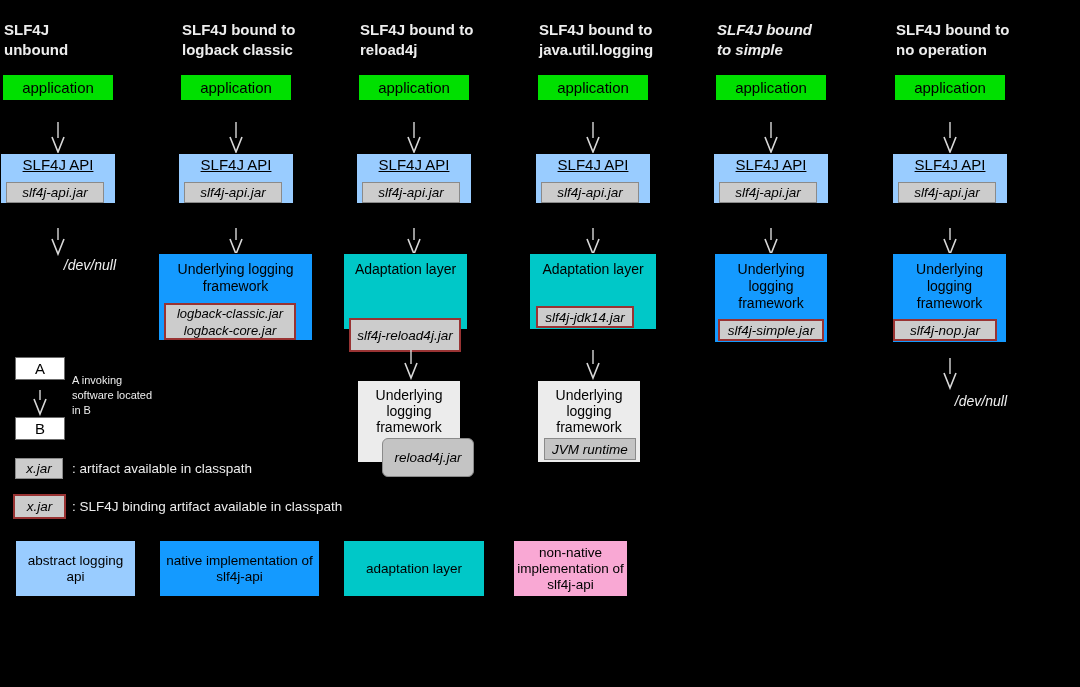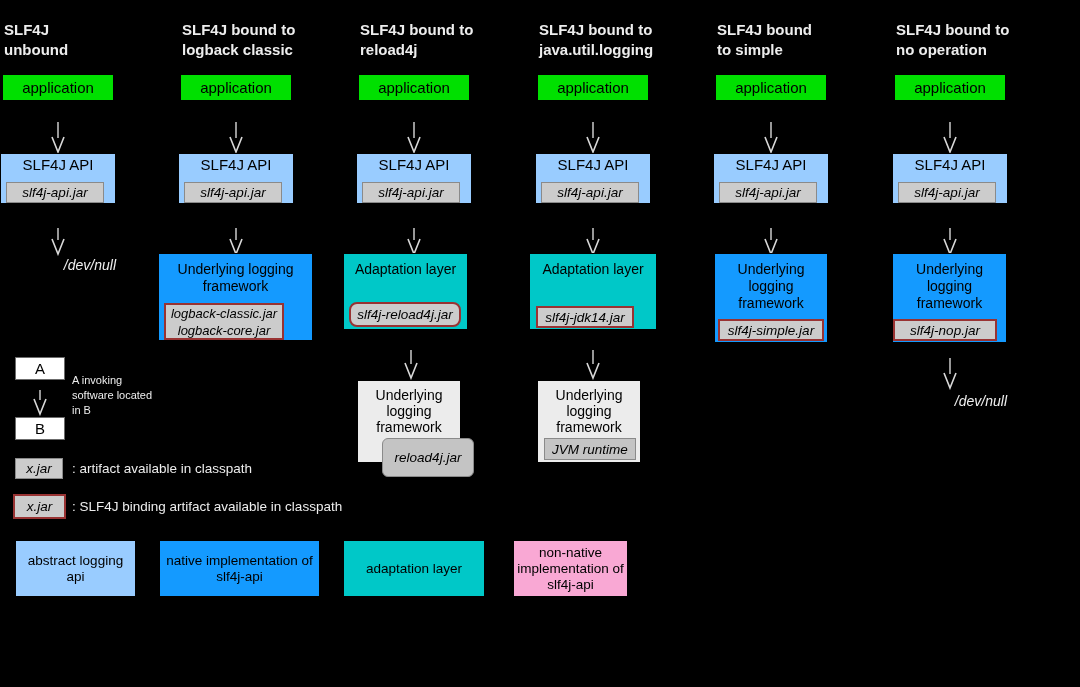--- a/index.html
+++ b/index.html
@@ -4,21 +4,21 @@
 <style>
   html,body{margin:0;padding:0;background:#000;}
   #stage{position:relative;width:1080px;height:687px;background:#000;overflow:hidden;
          font-family:"Liberation Sans",sans-serif;}
   .abs{position:absolute;}
   .col-title{color:#ededed;font-weight:bold;font-size:15px;line-height:20px;white-space:nowrap;}
   .box{position:absolute;border:1px solid #000;box-sizing:border-box;color:#000;
        display:flex;align-items:center;justify-content:center;text-align:center;}
   .app{background:#00e000;font-size:15px;}
   .api{background:#99ccff;display:block;}
-  .api-label{height:21px;display:flex;align-items:center;justify-content:center;font-size:15px;}
+  .api-label{height:21px;display:flex;align-items:center;justify-content:center;font-size:15px;text-decoration:underline;}
   .fw-blue{background:#149aff;display:block;font-size:14px;line-height:17px;}
   .adapt{background:#00c8c8;display:block;font-size:14px;line-height:17px;}
   .fw-gray{background:#ececec;display:block;font-size:14px;line-height:16px;border-color:#000;}
   .box-label{padding-top:7px;text-align:center;}
   .jar{position:absolute;background:#cccccc;border:1px solid #8a8a8a;box-sizing:border-box;
        font-style:italic;font-size:13.5px;display:flex;flex-direction:column;
        align-items:center;justify-content:center;text-align:center;color:#000;line-height:17px;}
   .jar-binding{border:2px solid #993333;}
   .jar-darker{background:#c4c4c4;}
   .sink{color:#f0f0f0;font-style:italic;font-size:14px;text-align:right;}
@@ -72,21 +72,21 @@
   <div class="box api" style="left:178px;top:153px;width:116px;height:51px;">
     <div class="api-label">SLF4J API</div>
     <div class="jar" style="left:5px;top:28px;width:98px;height:21px;">slf4j-api.jar</div>
   </div>
   <svg class="arrow" style="left:227px;top:228px;" width="18" height="28">
       <line x1="9" y1="0" x2="9" y2="12" stroke="#d9d9d9" stroke-width="1.4"></line>
       <path d="M3 11 L9 26 L15 11" fill="none" stroke="#d9d9d9" stroke-width="1.6"></path>
     </svg>
   <div class="box fw-blue" style="left:158px;top:253px;width:155px;height:88px;">
     <div class="box-label">Underlying logging framework</div>
-    <div class="jar jar-binding" style="left:5px;top:49px;width:120px;height:37px;font-size:13px;">
+    <div class="jar jar-binding" style="left:5px;top:49px;width:132px;height:37px;font-size:13px;">
       <div>logback-classic.jar</div>
       <div>logback-core.jar</div>
     </div>
   </div>
 
   <div class="abs col-title" style="left:360px;top:20px;">
     <div>SLF4J bound to</div>
     <div>reload4j</div>
   </div>
   <div class="box app" style="left:358px;top:74px;width:112px;height:27px;">
@@ -99,21 +99,21 @@
   <div class="box api" style="left:356px;top:153px;width:116px;height:51px;">
     <div class="api-label">SLF4J API</div>
     <div class="jar" style="left:5px;top:28px;width:98px;height:21px;">slf4j-api.jar</div>
   </div>
   <svg class="arrow" style="left:405px;top:228px;" width="18" height="28">
       <line x1="9" y1="0" x2="9" y2="12" stroke="#d9d9d9" stroke-width="1.4"></line>
       <path d="M3 11 L9 26 L15 11" fill="none" stroke="#d9d9d9" stroke-width="1.6"></path>
     </svg>
   <div class="box adapt" style="left:343px;top:253px;width:125px;height:77px;">
     <div class="box-label">Adaptation layer</div>
-    <div class="jar jar-binding" style="left:5px;top:48px;width:112px;height:25px;border-radius:8px;">slf4j-reload4j.jar</div>
+    <div class="jar jar-binding" style="left:5px;top:64px;width:112px;height:34px;">slf4j-reload4j.jar</div>
   </div>
   <svg class="arrow" style="left:402px;top:350px;" width="18" height="30">
       <line x1="9" y1="0" x2="9" y2="14" stroke="#d9d9d9" stroke-width="1.4"></line>
       <path d="M3 13 L9 28 L15 13" fill="none" stroke="#d9d9d9" stroke-width="1.6"></path>
     </svg>
   <div class="box fw-gray" style="left:357px;top:380px;width:104px;height:83px;">
     <div class="box-label" style="padding-top:6px;">Underlying logging framework</div>
     <div class="jar jar-darker" style="left:24px;top:57px;width:92px;height:39px;border-radius:6px;">reload4j.jar</div>
   </div>
 
@@ -142,21 +142,21 @@
   </div>
   <svg class="arrow" style="left:584px;top:350px;" width="18" height="30">
       <line x1="9" y1="0" x2="9" y2="14" stroke="#d9d9d9" stroke-width="1.4"></line>
       <path d="M3 13 L9 28 L15 13" fill="none" stroke="#d9d9d9" stroke-width="1.6"></path>
     </svg>
   <div class="box fw-gray" style="left:537px;top:380px;width:104px;height:83px;">
     <div class="box-label" style="padding-top:6px;">Underlying logging framework</div>
     <div class="jar jar-darker" style="left:6px;top:57px;width:92px;height:22px;">JVM runtime</div>
   </div>
 
-  <div class="abs col-title" style="left:717px;top:20px;">
+  <div class="abs col-title" style="left:717px;top:20px;font-style:italic;">
     <div>SLF4J bound</div>
     <div>to simple</div>
   </div>
   <div class="box app" style="left:715px;top:74px;width:112px;height:27px;">
       <span>application</span>
     </div>
   <svg class="arrow" style="left:762px;top:122px;" width="18" height="32">
       <line x1="9" y1="0" x2="9" y2="16" stroke="#d9d9d9" stroke-width="1.4"></line>
       <path d="M3 15 L9 30 L15 15" fill="none" stroke="#d9d9d9" stroke-width="1.6"></path>
     </svg>

